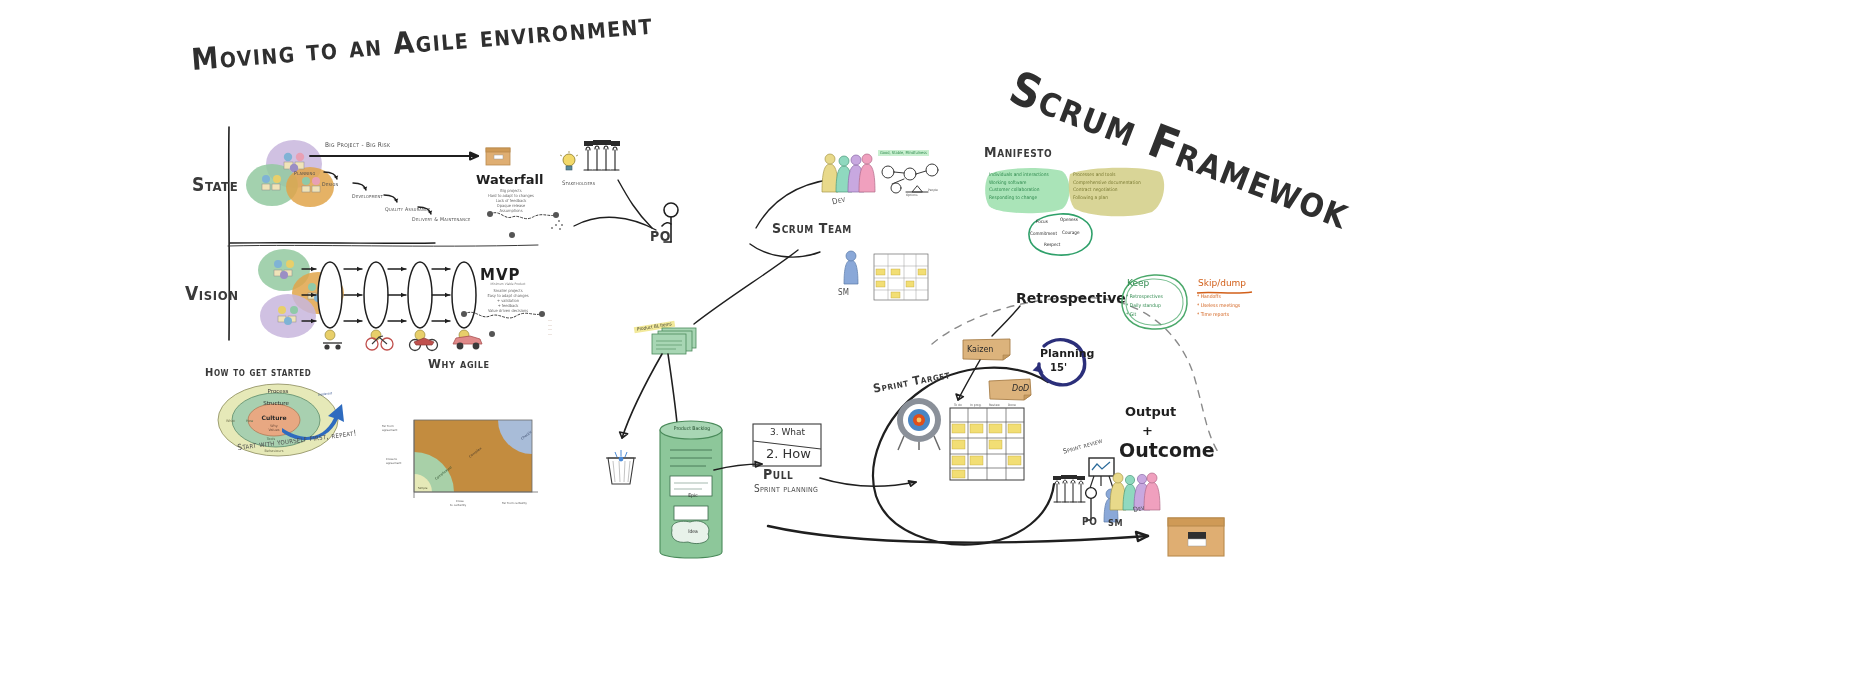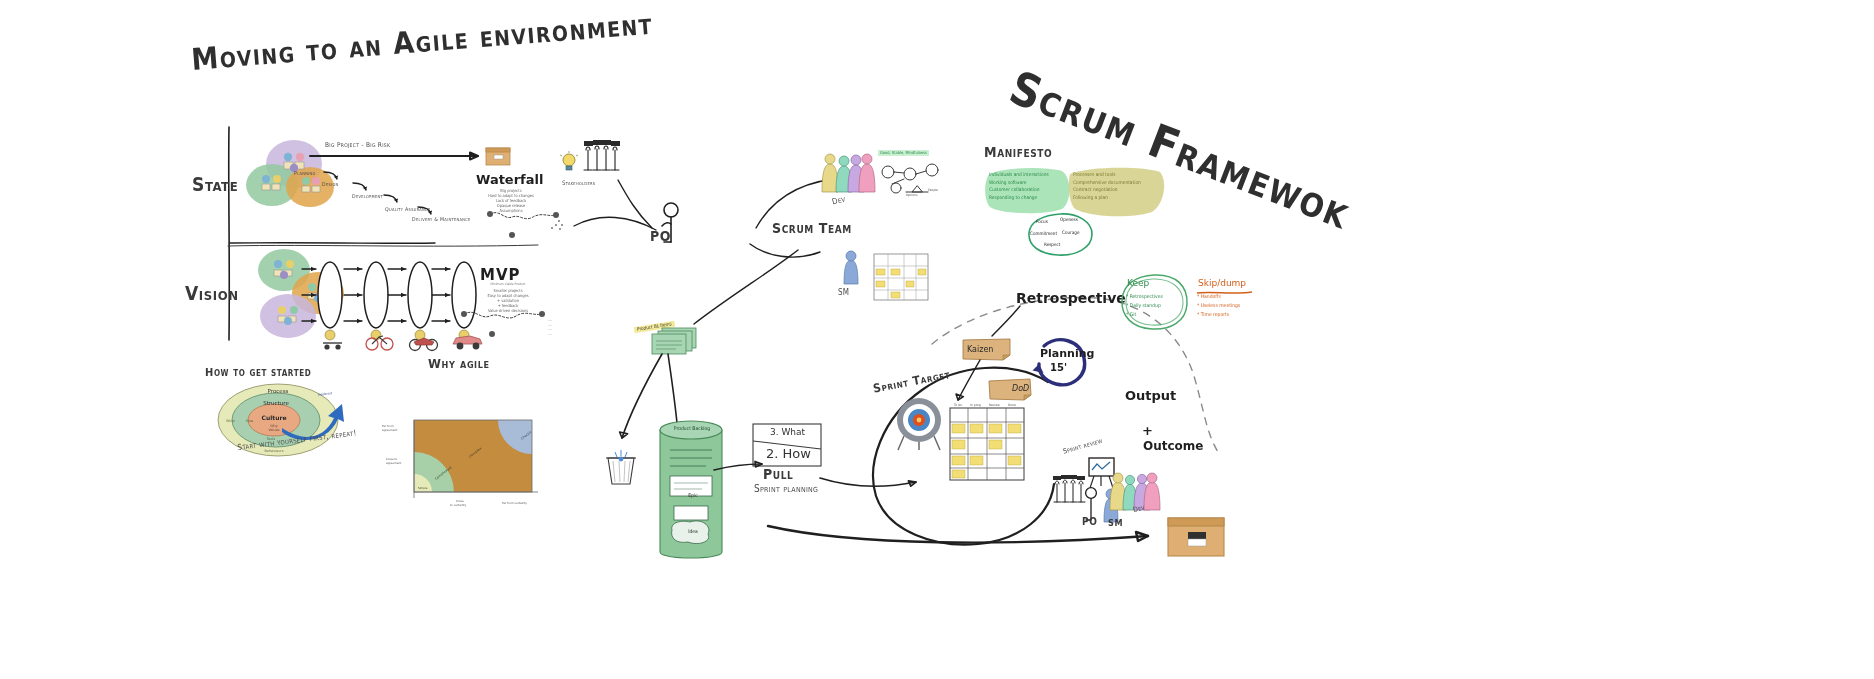--- a/index.html
+++ b/index.html
@@ -629,17 +629,17 @@
   <div class="abs" style="left:1198px;top:278px;font-size:9px;color:#d2601a;font-family:'DejaVu Sans',sans-serif;">Skip/dump</div>
   <svg class="abs" style="left:1196px;top:290px;width:58px;height:6px;">
     <path fill="none" stroke="#d2601a" stroke-width="1.4" d="M1,3 C16,1 38,5 56,2"></path>
   </svg>
   <div class="abs" style="left:1197px;top:292px;">
     <div class="micro orange-txt" style="font-size:5px;line-height:9px;">* <span>Handoffs</span></div>
     <div class="micro orange-txt" style="font-size:5px;line-height:9px;">* <span>Useless meetings</span></div>
     <div class="micro orange-txt" style="font-size:5px;line-height:9px;">* <span>Time reports</span></div>
   </div>
 
-  <div class="abs marker" style="left:1125px;top:388px;font-size:13px;">Output</div>
+  <div class="abs marker" style="left:1125px;top:404px;font-size:13px;">Output</div>
   <div class="abs marker" style="left:1142px;top:423px;font-size:13px;">+</div>
-  <div class="abs marker" style="left:1119px;top:439px;font-size:12px;margin-left:24px;">Outcome</div>
+  <div class="abs marker" style="left:1119px;top:439px;font-size:19px;">Outcome</div>
 
 </div>
 
 </body></html>

